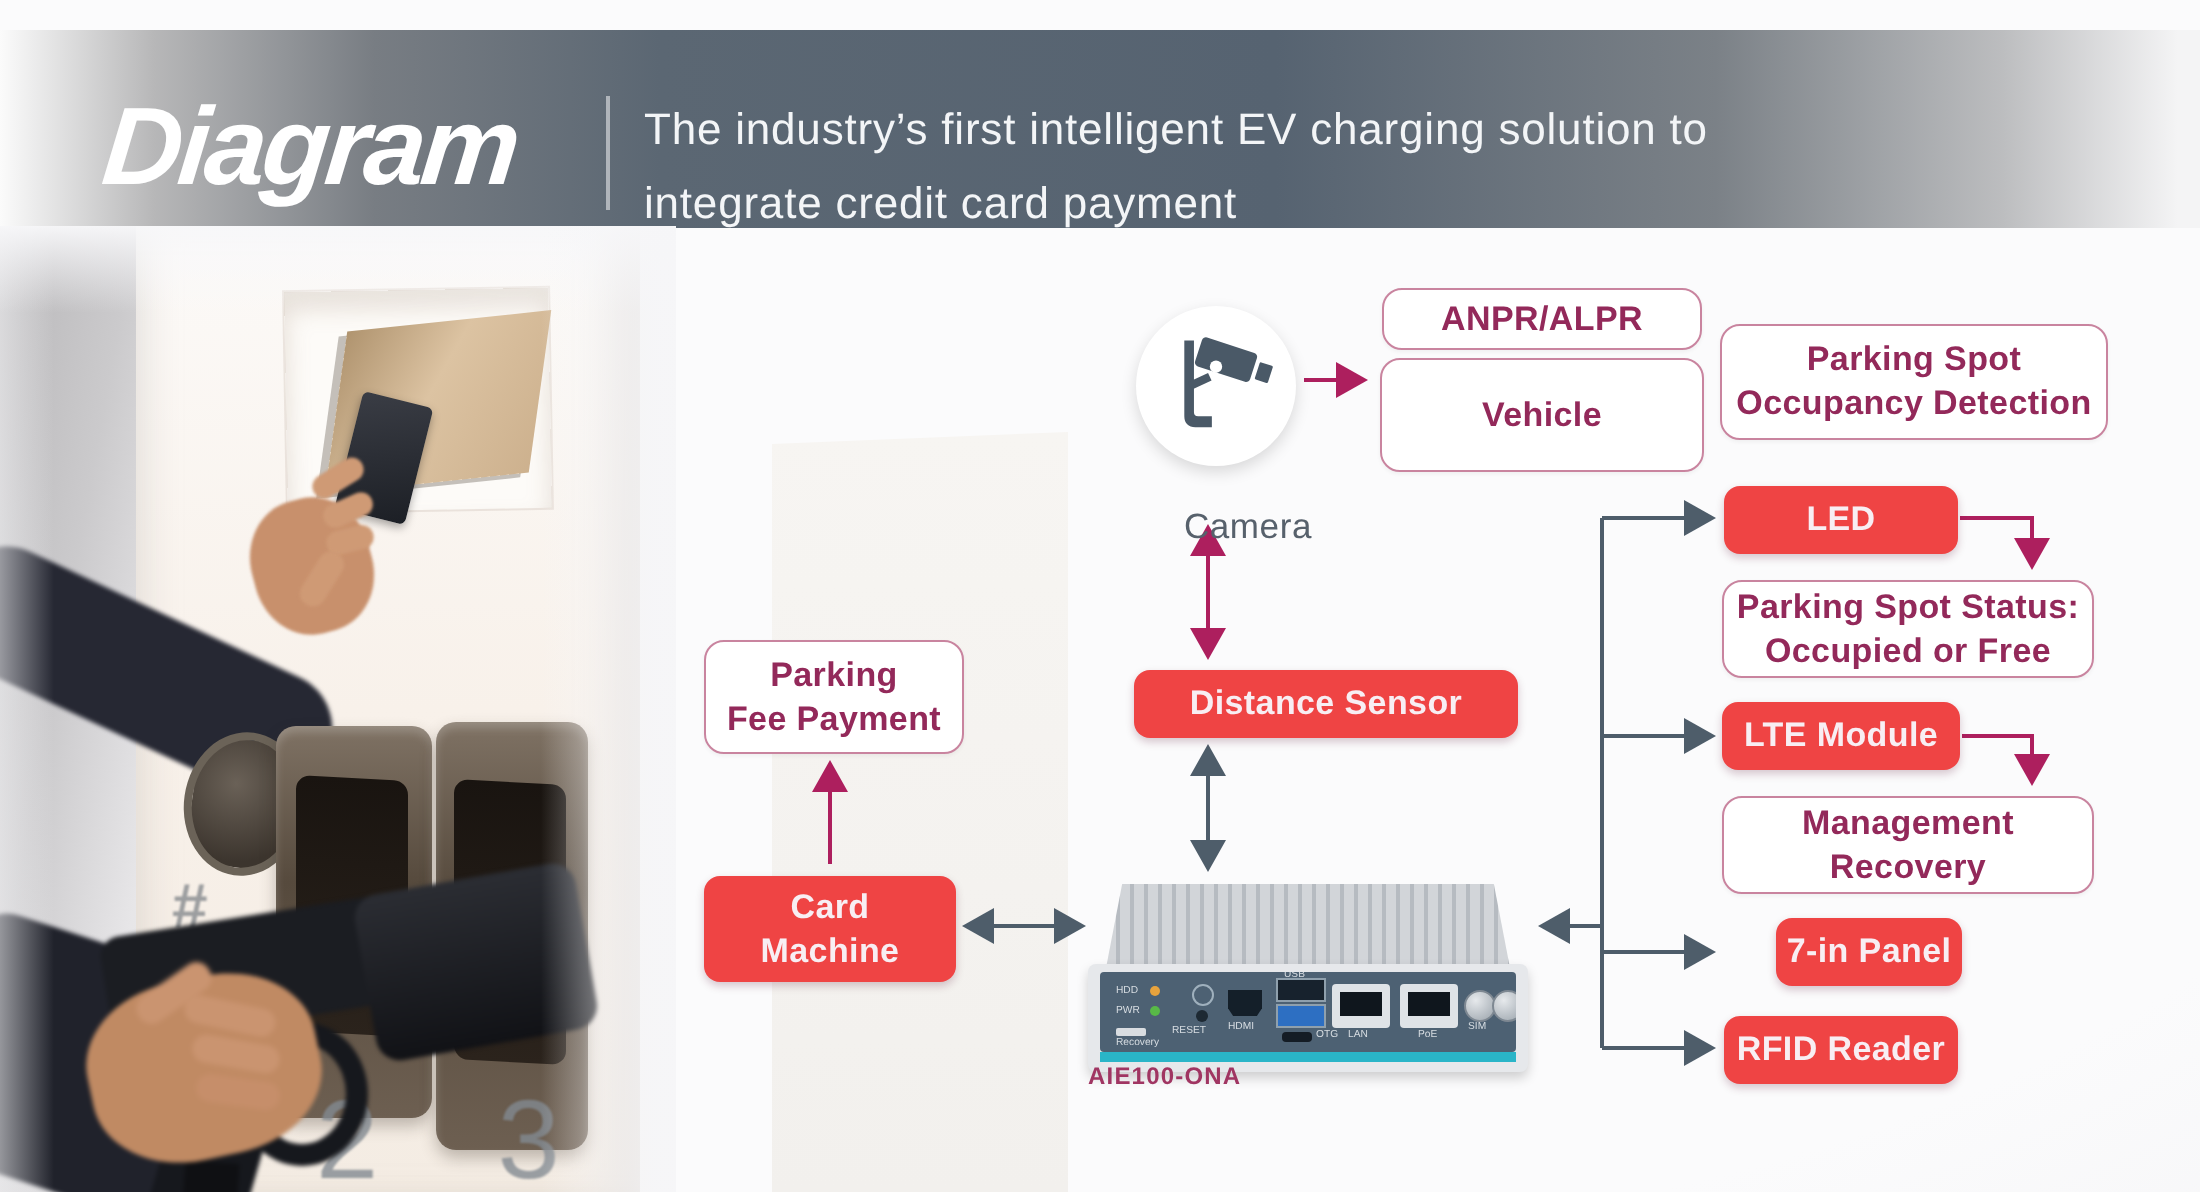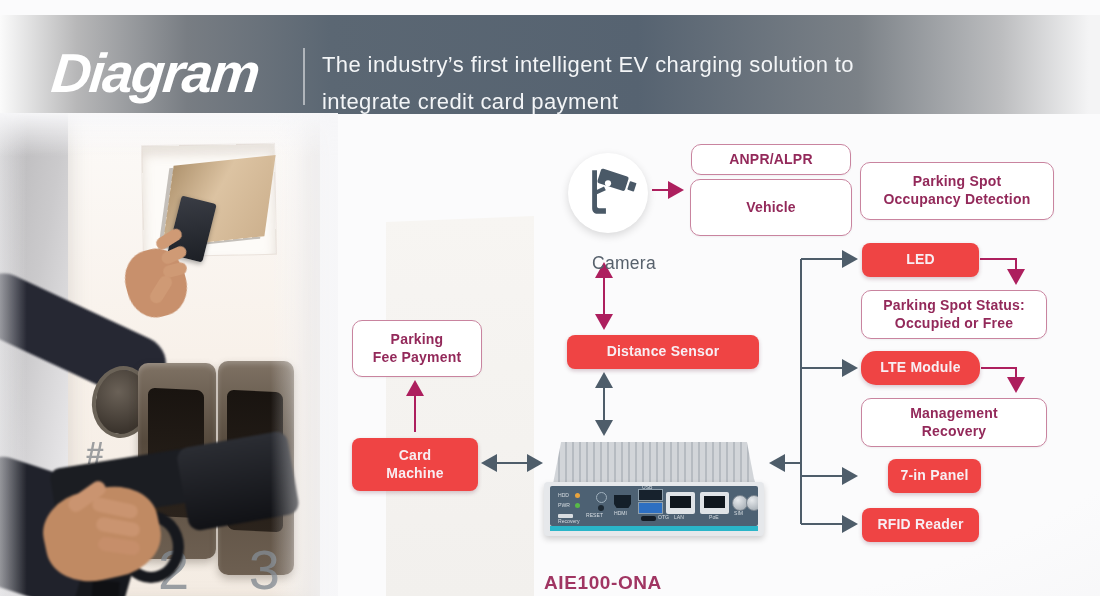--- a/index.html
+++ b/index.html
@@ -69,27 +69,27 @@
     linear-gradient(to right, rgba(246,246,248,0) 80%, rgba(246,246,248,.95) 98%),
     linear-gradient(to bottom, rgba(248,248,250,.95) 0%, rgba(248,248,250,0) 9%),
     linear-gradient(to left, rgba(246,246,248,0) 92%, rgba(246,246,248,.55) 100%);}
   
   .pillar{position:absolute;left:386px;top:216px;width:148px;height:380px;
     background:linear-gradient(180deg,#f7f5f2,#f2f0ed);
     clip-path:polygon(0 6px,100% 0,100% 100%,0 100%);
     box-shadow:14px 0 18px -12px rgba(0,0,0,.07), -10px 0 14px -10px rgba(0,0,0,.04);}
   
   .bx{position:absolute;display:flex;flex-direction:column;align-items:center;justify-content:center;
-    text-align:center;border-radius:10px;font-size:14px;font-weight:700;line-height:1.28;letter-spacing:.2px;}
+    text-align:center;border-radius:10px;font-size:17px;font-weight:700;line-height:1.28;letter-spacing:.2px;}
   .outline{background:#ffffff;border:1.5px solid #c9849f;color:#93295a;box-shadow:0 1px 2px rgba(0,0,0,.05);}
   .solid{background:#ef4444;color:#f8eef3;border-radius:8px;box-shadow:0 2px 4px rgba(80,10,40,.22);}
   .cam-circle{position:absolute;left:568px;top:153px;width:80px;height:80px;border-radius:50%;background:#fff;
     box-shadow:0 3px 8px rgba(0,0,0,.14);display:flex;align-items:center;justify-content:center;}
   .cam-label{position:absolute;left:560px;top:253px;width:96px;text-align:right;font-size:17.5px;color:#57616c;letter-spacing:.3px;}
-  .dev-label{position:absolute;left:544px;top:572px;font-size:19px;font-weight:700;color:#a03562;letter-spacing:.6px;}
+  .dev-label{position:absolute;left:544px;top:531px;font-size:12px;font-weight:700;color:#a03562;letter-spacing:.6px;}
   
   .device{position:absolute;left:544px;top:442px;width:220px;height:100px;}
   .device *{position:absolute;}
   .dev-top{left:9px;right:9px;top:0;height:42px;border-radius:5px 5px 0 0;
     background:repeating-linear-gradient(90deg,#d2d5d9 0 5px,#b6bbc1 5px 7px);
     clip-path:polygon(4% 0,96% 0,100% 100%,0 100%);}
   .dev-body{left:0;right:0;top:40px;height:54px;border-radius:4px;background:#e6e8eb;box-shadow:0 3px 6px rgba(0,0,0,.18);}
   .dev-face{left:6px;right:6px;top:44px;height:40px;border-radius:2px;background:#4d6173;overflow:hidden;
     font-size:6px;color:#d7dde2;}
   .dev-teal{left:6px;right:6px;top:84px;height:5px;background:#2ab5c8;}
@@ -213,21 +213,21 @@
   <span>Occupancy Detection</span>
 </div>
 
 <div class="bx solid" style="left:862px;top:243px;width:117px;height:34px;">
   <span>LED</span>
 </div>
 <div class="bx outline" style="left:861px;top:290px;width:184px;height:47px;">
   <span>Parking Spot Status:</span>
   <span>Occupied or Free</span>
 </div>
-<div class="bx solid" style="left:861px;top:351px;width:119px;height:34px;border-radius:15px;">
+<div class="bx solid" style="left:861px;top:351px;width:119px;height:34px;">
   <span>LTE Module</span>
 </div>
 <div class="bx outline" style="left:861px;top:398px;width:184px;height:47px;">
   <span>Management</span>
   <span>Recovery</span>
 </div>
 <div class="bx solid" style="left:862px;top:459px;width:93px;height:34px;margin-left:26px;">
   <span>7-in Panel</span>
 </div>
 <div class="bx solid" style="left:862px;top:508px;width:117px;height:34px;">

